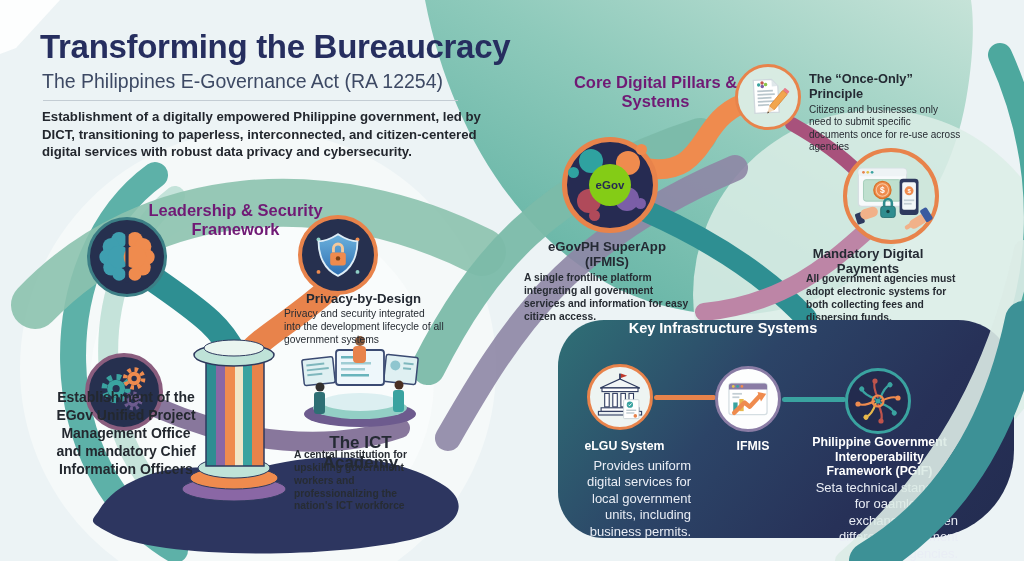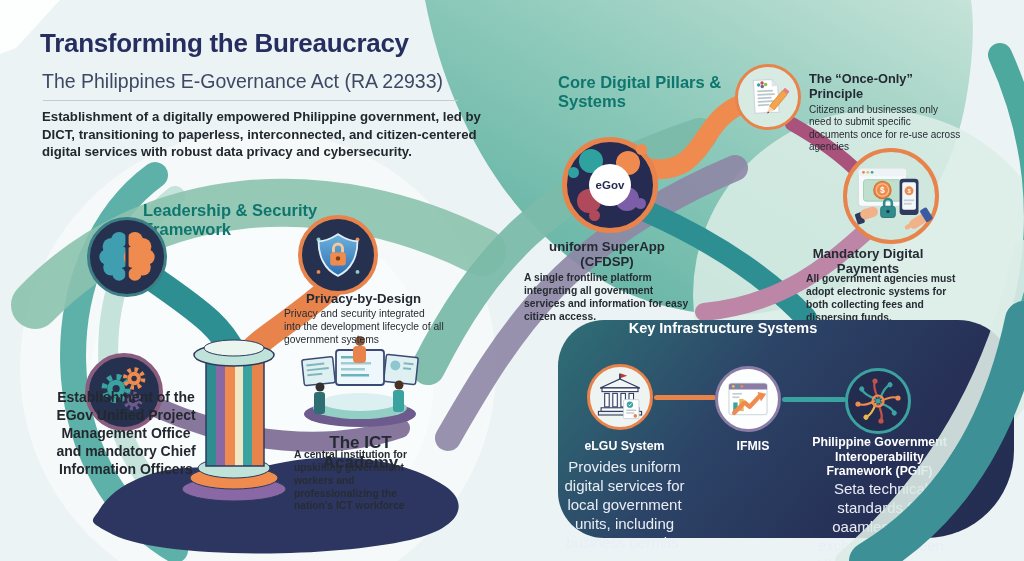--- a/index.html
+++ b/index.html
@@ -5,27 +5,27 @@
   html,body{margin:0;padding:0;}
   body{font-family:"Liberation Sans", sans-serif; background:#e7eef0;}
   .stage{position:relative;width:1024px;height:561px;overflow:hidden;background:#ecf3f5;}
   .abs{position:absolute;}
   svg{display:block;}
   .bg{position:absolute;left:0;top:0;z-index:0;}
   .overlay{position:absolute;left:0;top:0;z-index:3;pointer-events:none;}
   .content{position:absolute;left:0;top:0;width:1024px;height:561px;z-index:2;}
 
   
-  .title{left:40px;top:28px;font-size:26px;font-weight:bold;color:#262e5f;letter-spacing:-0.3px;}
+  .title{left:40px;top:28px;font-size:33px;font-weight:bold;color:#262e5f;letter-spacing:-0.3px;}
   .subtitle{left:42px;top:70px;font-size:19.5px;font-weight:500;color:#3d4964;}
   .divider{left:43px;top:100px;width:415px;height:1px;background:#c3ccd3;}
   .description{left:42px;top:108px;width:445px;font-size:13.2px;line-height:1.33;font-weight:600;color:#23272e;}
 
   
-  .sec-head{font-weight:bold;color:#0f766e;line-height:1.18;}
+  .sec-head{font-weight:bold;color:#701a75;text-align:center;line-height:1.18;}
   .lead-heading{left:143px;top:201px;width:185px;font-size:16.5px;}
   .pillars-heading{left:558px;top:73px;width:195px;font-size:16.5px;}
   .panel-heading{left:27px;top:16px;width:330px;font-size:14.5px;color:#fff;text-align:center;font-weight:bold;}
 
   .item-title{font-weight:bold;color:#242a33;text-align:center;line-height:1.15;}
   .item-desc{font-weight:500;color:#272c33;line-height:1.25;}
 
   
   .icon-circle{border-radius:50%;display:flex;align-items:center;justify-content:center;box-sizing:border-box;}
   .brain-circle{left:87px;top:217px;width:80px;height:80px;background:#26304f;border:3px solid #3c7f86;}
@@ -44,21 +44,21 @@
   .petal{position:absolute;border-radius:50%;width:24px;height:24px;}
   .petal.sat{width:11px;height:11px;}
   .p-teal{left:12px;top:7px;background:#2fa2a0;}
   .p-orange{left:49px;top:9px;background:#ef8b4e;}
   .p-magenta{left:10px;top:47px;background:#b04a5a;}
   .p-purple{left:48px;top:45px;background:#7b5ea7;}
   .s-teal{left:1px;top:25px;background:#2fa2a0;}
   .s-orange{left:69px;top:2px;background:#ef8b4e;}
   .s-magenta{left:22px;top:68px;background:#b04a5a;}
   .s-purple{left:68px;top:56px;background:#7b5ea7;}
-  .egov-center{position:absolute;left:22px;top:22px;width:42px;height:42px;border-radius:50%;background:#ffffff;
+  .egov-center{position:absolute;left:22px;top:22px;width:42px;height:42px;border-radius:50%;background:#84cc16;
     display:flex;align-items:center;justify-content:center;font-size:11.5px;font-weight:bold;color:#262b52;}
 
   .superapp-title{left:531px;top:239px;width:152px;font-size:13.2px;}
   .superapp-desc{left:524px;top:272px;width:166px;font-size:10.3px;font-weight:600;}
 
   .once-circle{left:735px;top:64px;width:66px;height:66px;background:#d8ebe2;border:3px solid #e8834b;}
   .once-title{left:809px;top:71px;width:130px;font-size:12.8px;font-weight:bold;color:#242a33;line-height:1.18;text-align:left;}
   .once-desc{left:809px;top:104px;width:152px;font-size:10px;font-weight:400;color:#272c33;line-height:1.24;text-align:left;}
 
   .pay-circle{left:843px;top:148px;width:96px;height:96px;background:#cfe7dc;border:4px solid #e8834b;}
@@ -72,21 +72,21 @@
   .pc1{left:29px;top:44px;background:#eef4f2;border:3px solid #e8834b;}
   .pc2{left:157px;top:46px;background:#fdfefe;border:3px solid #8a7ca5;}
   .pc3{left:287px;top:48px;background:#232b4e;border:3px solid #3aa3a0;}
   .connector{position:absolute;height:5px;border-radius:3px;}
   .conn1{left:96px;top:75px;width:62px;background:#e8834b;}
   .conn2{left:224px;top:77px;width:64px;background:#3aa3a0;}
   .panel-title{position:absolute;font-size:12.3px;font-weight:bold;color:#fff;text-align:center;line-height:1.18;}
   .pt1{left:4px;top:119px;width:125px;}
   .pt2{left:140px;top:119px;width:110px;}
   .pt3{left:244px;top:115px;width:155px;}
-  .panel-desc{position:absolute;font-size:15px;font-weight:500;color:#e9edf5;text-align:center;line-height:1.26;}
+  .panel-desc{position:absolute;font-size:13px;font-weight:500;color:#e9edf5;text-align:right;line-height:1.26;}
   .pd1{left:0px;top:138px;width:133px;}
   .pd2{left:136px;top:138px;width:118px;}
   .pd3{left:246px;top:160px;width:154px;}
 </style>
 </head>
 <body>
 
 <div class="stage">
 
   <svg class="bg" width="1024" height="561" viewBox="0 0 1024 561">
@@ -174,21 +174,21 @@
       <circle cx="320" cy="387" r="4.5" fill="#33302e"></circle>
       <rect x="314" y="392" width="11" height="22" rx="3" fill="#2e6f74"></rect>
       <circle cx="399" cy="385" r="4.5" fill="#4a2f23"></circle>
       <rect x="393" y="390" width="11" height="22" rx="3" fill="#3aa3a0"></rect>
     </g>
   </svg>
 
   <div class="content">
 
     <div class="abs title">Transforming the Bureaucracy</div>
-    <div class="abs subtitle">The Philippines E-Governance Act (RA 22933)</div>
+    <div class="abs subtitle">The Philippines E-Governance Act (RA 12254)</div>
     <div class="abs divider"></div>
     <div class="abs description">Establishment of a digitally empowered Philippine government, led by DICT, transitioning to paperless, interconnected, and citizen-centered digital services with robust data privacy and cybersecurity.</div>
 
     <div class="abs sec-head lead-heading">Leadership &amp; Security Framework</div>
 
     <div class="abs icon-circle brain-circle">
       <svg width="58" height="58" viewBox="-22 -22 44 44">
         <g fill="#3f9fb0">
           <circle cx="-6" cy="-13" r="6"></circle>
             <circle cx="-12" cy="-8" r="6.5"></circle>
@@ -250,21 +250,21 @@
         <div class="petal p-orange"></div>
         <div class="petal p-magenta"></div>
         <div class="petal p-purple"></div>
         <div class="petal sat s-teal"></div>
         <div class="petal sat s-orange"></div>
         <div class="petal sat s-magenta"></div>
         <div class="petal sat s-purple"></div>
         <div class="egov-center">eGov</div>
       </div>
     </div>
-    <div class="abs item-title superapp-title">uniform SuperApp (CFDSP)</div>
+    <div class="abs item-title superapp-title">eGovPH SuperApp (IFMIS)</div>
     <div class="abs item-desc superapp-desc">A single frontline platform integrating all government services and information for easy citizen access.</div>
 
     <div class="abs icon-circle once-circle">
       <svg width="52" height="52" viewBox="0 0 60 60">
         <g transform="rotate(-3 30 30)">
           <path d="M14 10 h21 l7 8 v30 h-28 Z" fill="#fff" stroke="#cfd8dd" stroke-width="1.5"></path>
           <path d="M35 10 l7 8 h-7 Z" fill="#dfe7ea"></path>
           <rect x="18" y="22" width="18" height="2" fill="#b9c6cc"></rect>
             <rect x="18" y="26" width="20" height="2" fill="#b9c6cc"></rect>
           <rect x="18" y="30" width="16" height="2" fill="#b9c6cc"></rect>

